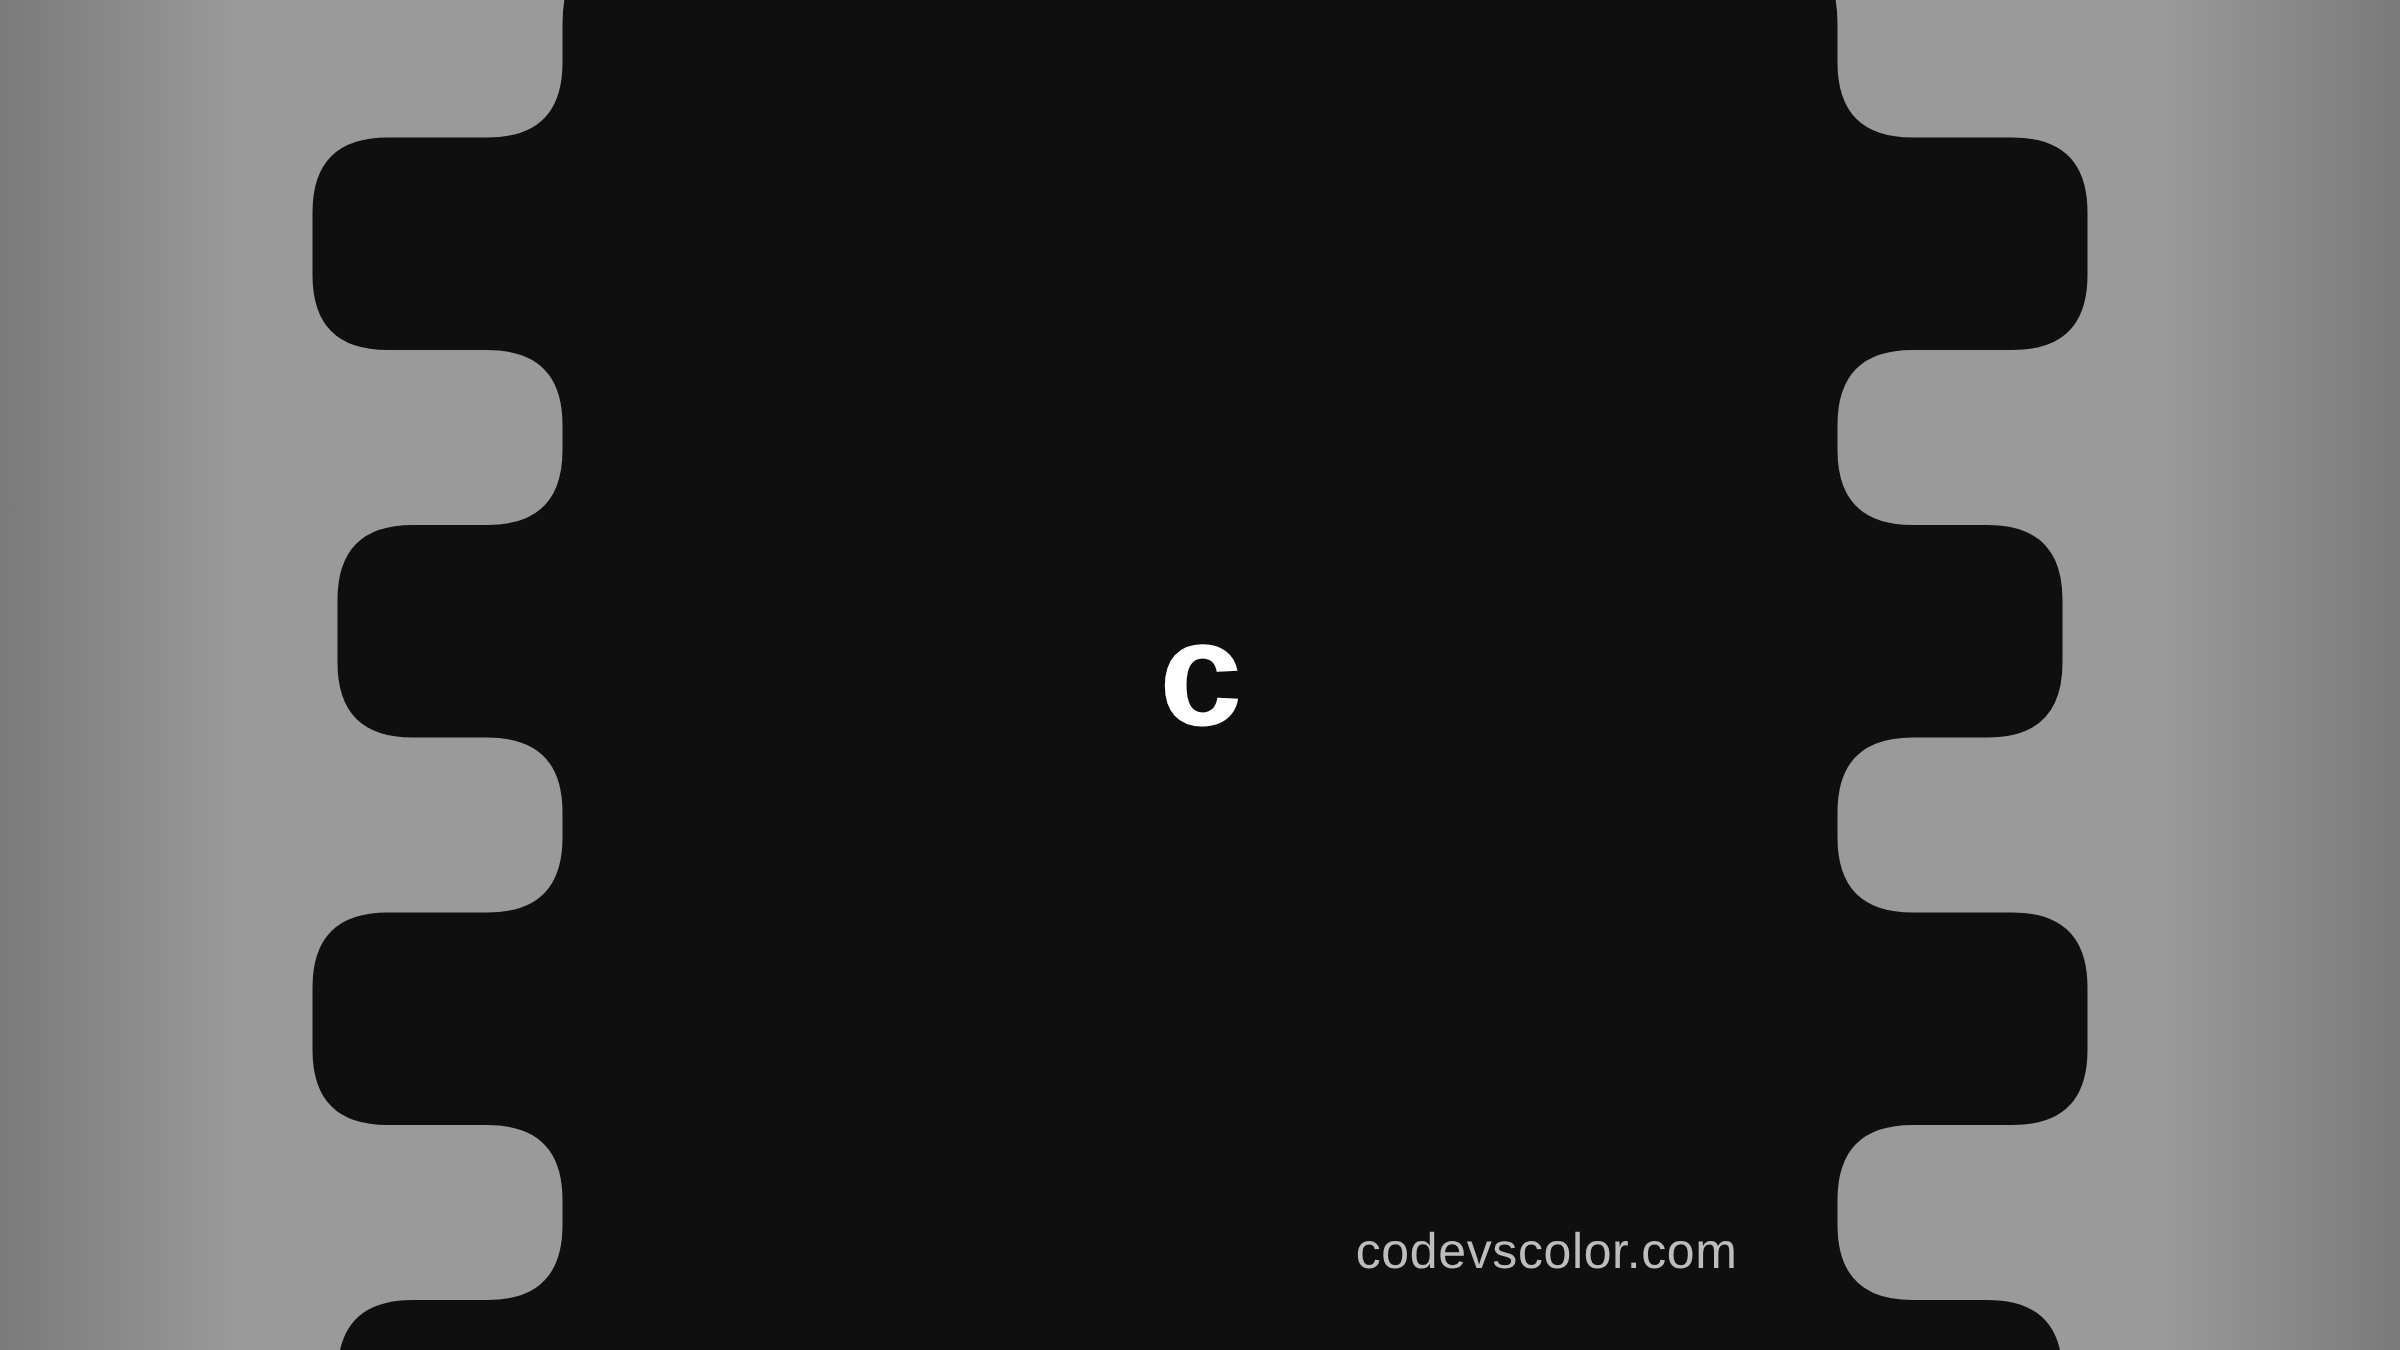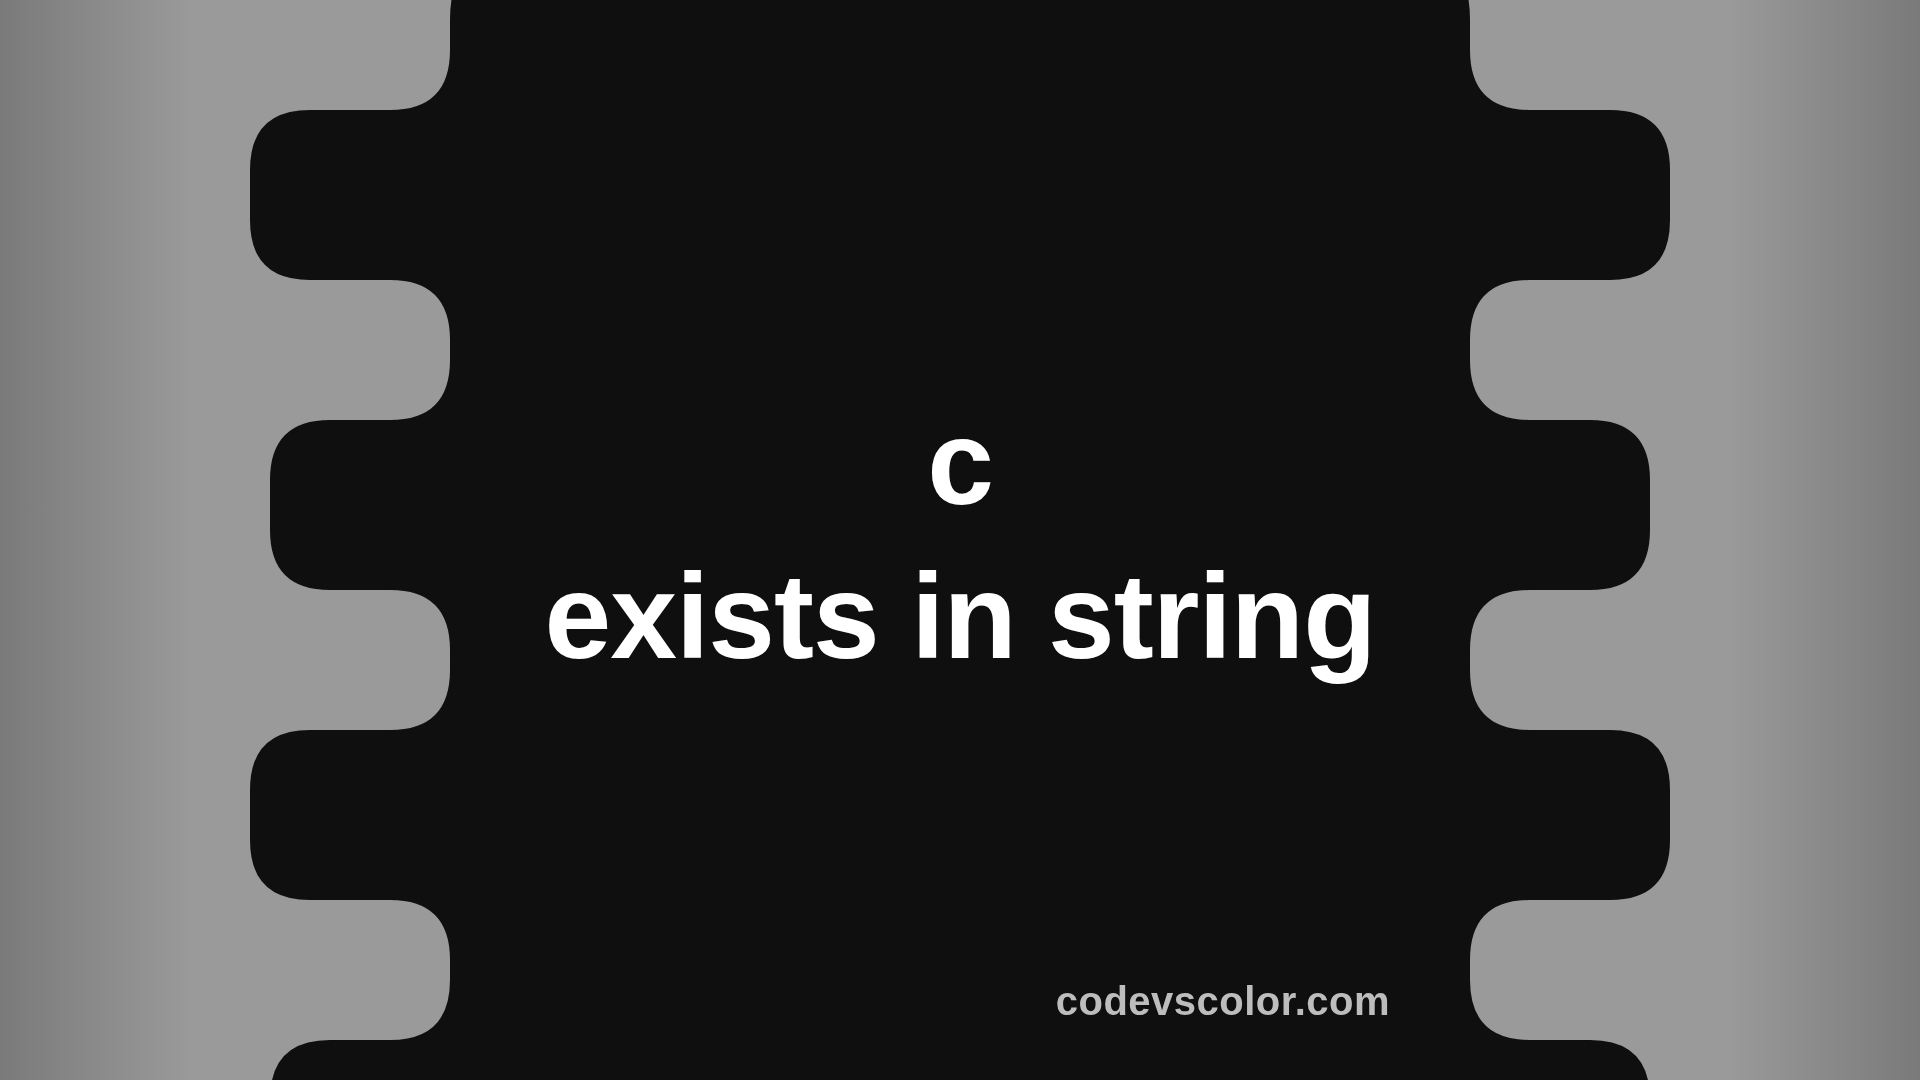--- a/index.html
+++ b/index.html
@@ -36,21 +36,21 @@
     line-height: 1.28;
     font-weight: 700;
     letter-spacing: -1px;
     white-space: nowrap;
   }
   .watermark {
     position: absolute;
     right: 530px;
     bottom: 56px;
     font-size: 40px;
-    font-weight: 700;
+    font-weight: 400;
     color: #bdbdbd;
     letter-spacing: 0.5px;
   }
 </style>
 </head>
 <body>
 
 <div class="blob-wrap">
   <svg class="blob-svg" width="1700" height="1120" viewBox="0 0 1700 1120" xmlns="http://www.w3.org/2000/svg">
     <path fill="#0f0f0f" d="
@@ -116,17 +116,16 @@
       L 280 130
       Q 340 130 340 70
       L 340 40
       Q 340 -40 420 -40
       Z
     "></path>
   </svg>
 
   <div class="content">
     <div class="line">c</div>
-    <div class="line">exists in string</div>
   </div>
 
   <div class="watermark">codevscolor.com</div>
 </div>
 
 </body></html>

